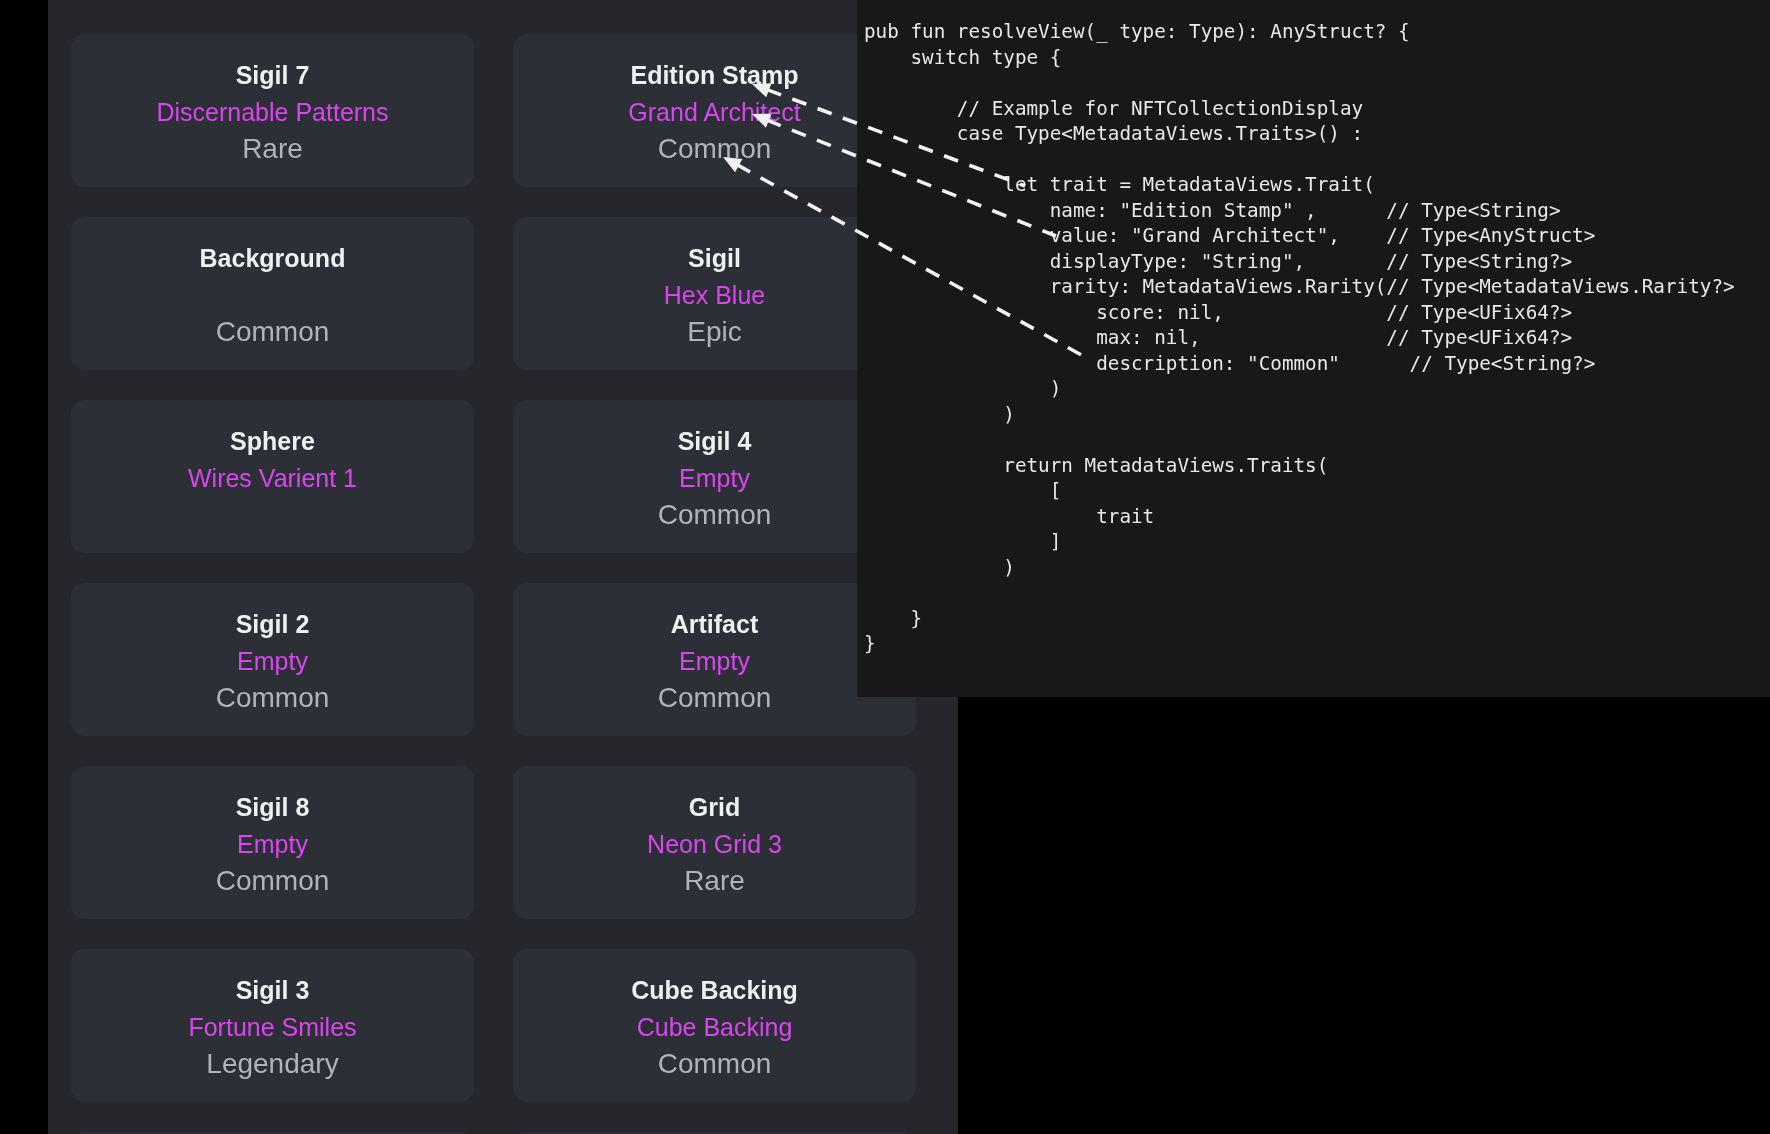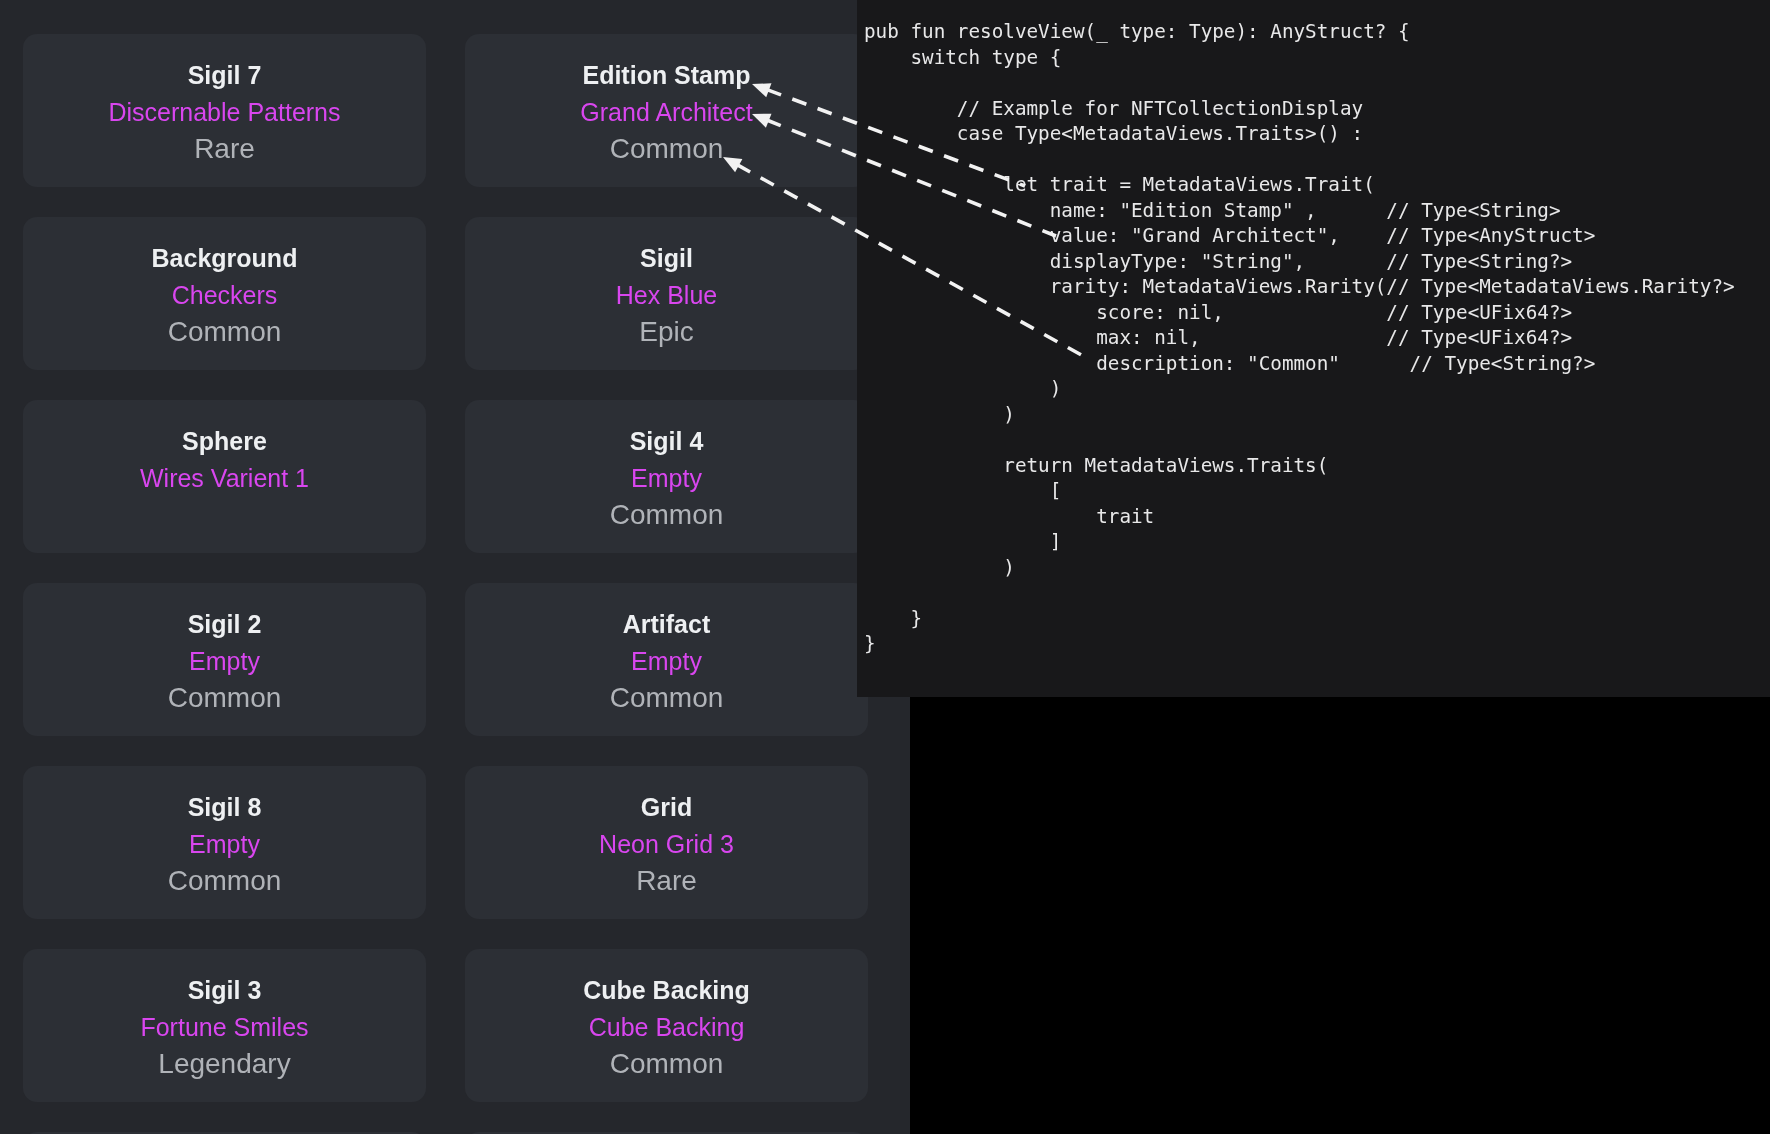--- a/index.html
+++ b/index.html
@@ -56,35 +56,34 @@
   #trait-mapping-arrows{
     position:absolute;left:0;top:0;width:1770px;height:1134px;
     pointer-events:none;
   }
 </style>
 </head>
 <body style="background: rgb(0, 0, 0);">
 
 <div id="stage">
 
-  <div id="traits-panel" style="background: rgb(37, 39, 44);">
+  <div id="traits-panel" style="background: rgb(37, 39, 44); margin-left: 48px;">
     <div id="trait-card-grid">
         <div class="trait-card">
           <div class="t-line t-name">Sigil 7</div>
           <div class="t-line t-value">Discernable Patterns</div>
           <div class="t-line t-rarity">Rare</div>
         </div>
         <div class="trait-card">
           <div class="t-line t-name">Edition Stamp</div>
           <div class="t-line t-value">Grand Architect</div>
           <div class="t-line t-rarity">Common</div>
         </div>
         <div class="trait-card">
           <div class="t-line t-name">Background</div>
-          <div class="t-line t-value">Checkers</div>
           <div class="t-line t-rarity">Common</div>
         </div>
         <div class="trait-card">
           <div class="t-line t-name">Sigil</div>
           <div class="t-line t-value">Hex Blue</div>
           <div class="t-line t-rarity">Epic</div>
         </div>
         <div class="trait-card">
           <div class="t-line t-name">Sphere</div>
           <div class="t-line t-value">Wires Varient 1</div>

